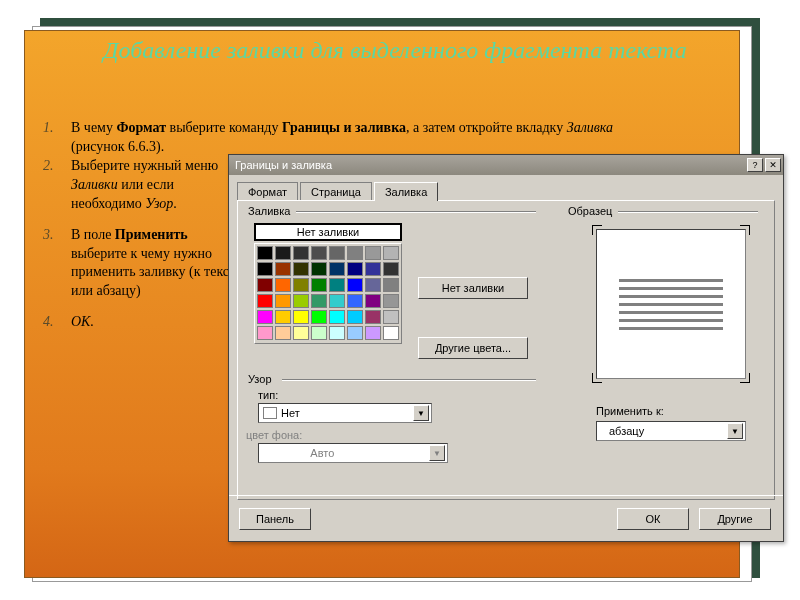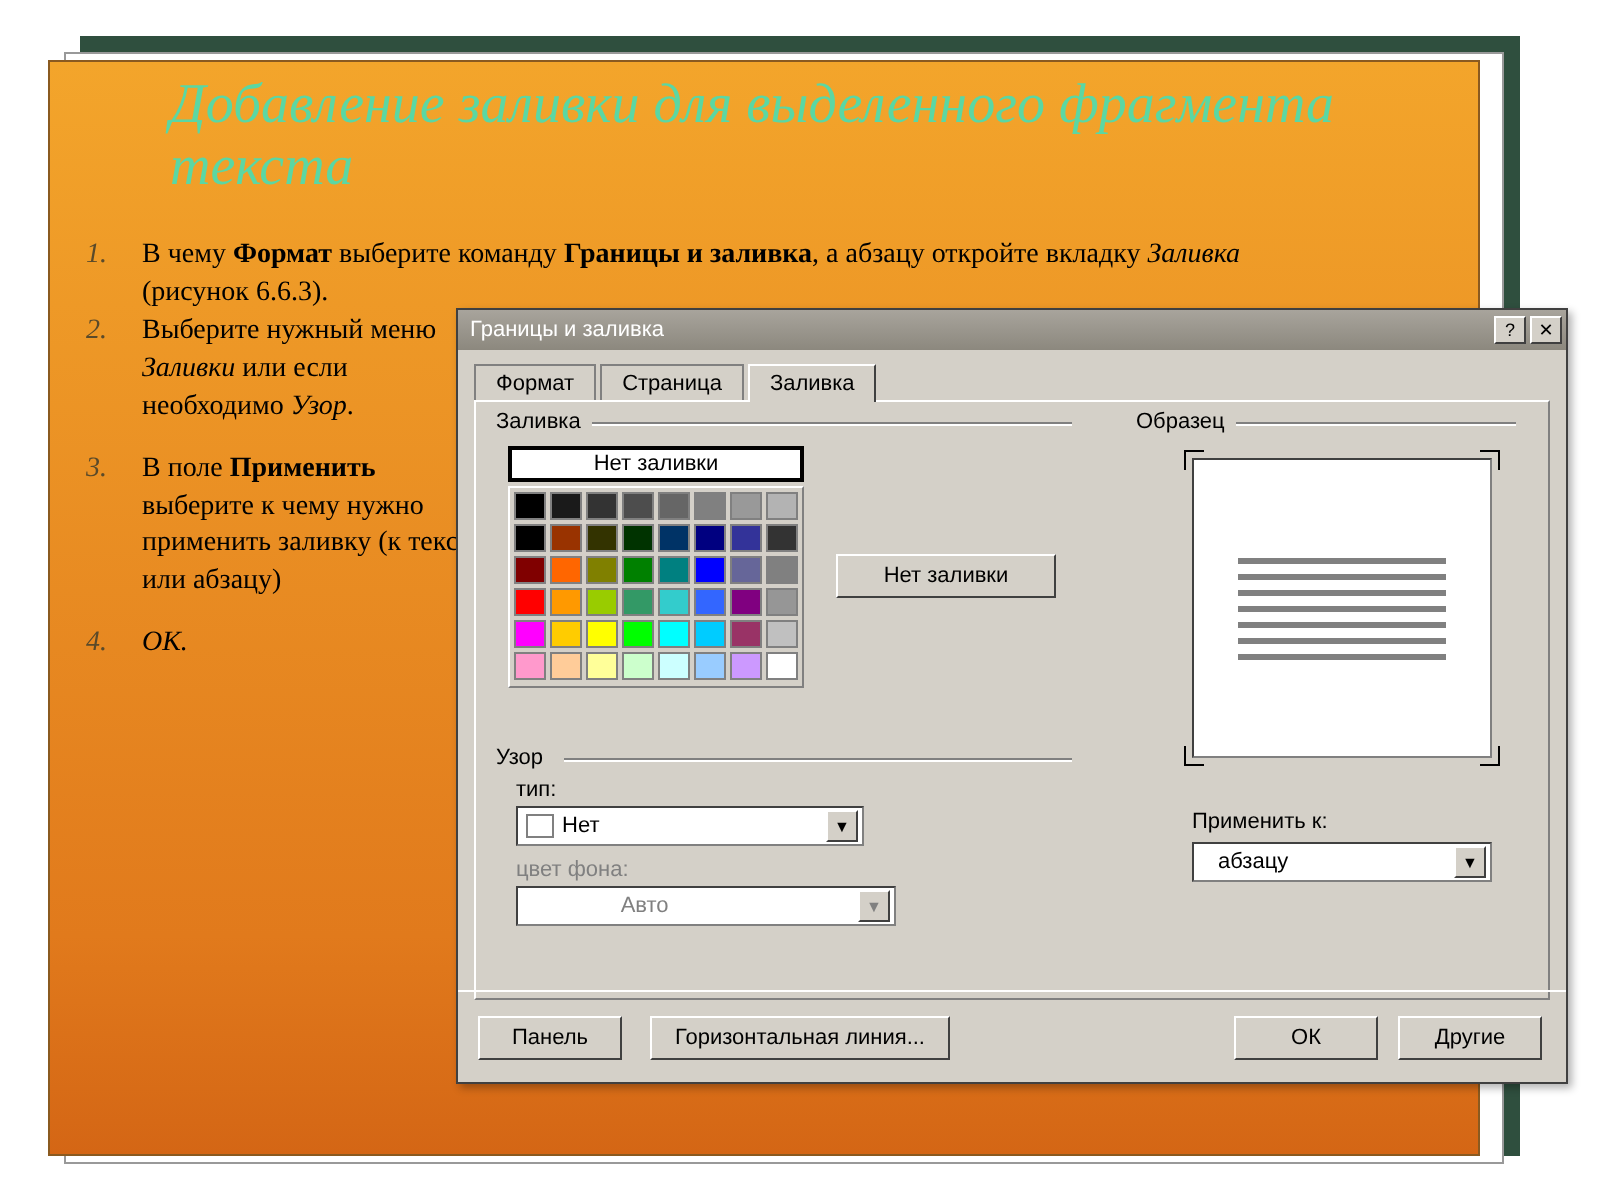--- a/index.html
+++ b/index.html
@@ -3,21 +3,21 @@
 <meta charset="utf-8">
 <style>
   * { box-sizing: border-box; margin: 0; padding: 0; }
   body { width: 800px; height: 600px; overflow: hidden; font-family: "Tahoma", sans-serif; background: #fff; position: relative; }
 
   .frame-back1 { position: absolute; left: 40px; top: 18px; width: 720px; height: 560px; background: #2f4f3e; }
   .frame-back2 { position: absolute; left: 32px; top: 26px; width: 720px; height: 556px; background: #fff; border: 1px solid #999; }
 
   .slide { position: absolute; left: 24px; top: 30px; width: 716px; height: 548px; background: linear-gradient(180deg, #f3a52b 0%, #e17a1c 80%, #d46615 100%); border: 1px solid #8a5a20; }
 
-  .title { position: absolute; left: 60px; top: 6px; width: 620px; text-align: left; font-style: italic; font-family: "Times New Roman", serif; font-size: 28px; line-height: 1.12; color: #5bd7a3; }
+  .title { position: absolute; left: 60px; top: 6px; width: 620px; text-align: center; font-style: italic; font-family: "Times New Roman", serif; font-size: 24px; line-height: 1.12; color: #5bd7a3; }
 
   .list { position: absolute; left: 12px; top: 88px; width: 208px; font-family: "Times New Roman", serif; font-size: 14px; color: #000; }
   .long-step { position: absolute; left: 12px; top: 88px; width: 620px; font-family: "Times New Roman", serif; font-size: 14px; }
   .num { position: absolute; left: -28px; color: #5a4a2a; font-style: italic; font-family: "Times New Roman", serif; font-size: 14px; }
   .step { position: relative; margin-left: 34px; margin-bottom: 12px; line-height: 1.35; }
   .b { font-weight: bold; }
   .i { font-style: italic; }
 
   
   .dlg { position: absolute; left: 228px; top: 154px; width: 556px; height: 388px; background: #d4d0c8; border: 1px solid #404040; box-shadow: 2px 2px 4px rgba(0,0,0,.3); font-size: 11px; color: #000; }
@@ -64,21 +64,21 @@
 
 <div class="frame-back1"></div>
 <div class="frame-back2"></div>
 
 <div class="slide">
   <div class="title">Добавление заливки для выделенного фрагмента текста</div>
 
   <div class="long-step">
     <div class="step">
       <span class="num">1.</span>
-      <span>В чему </span><span class="b">Формат</span><span> выберите команду </span><span class="b">Границы и заливка</span><span>, а абзацу откройте вкладку </span><span class="i">Заливка</span><span> (рисунок 6.6.3).</span>
+      <span>В чему </span><span class="b">Формат</span><span> выберите команду </span><span class="b">Границы и заливка</span><span>, а затем откройте вкладку </span><span class="i">Заливка</span><span> (рисунок 6.6.3).</span>
     </div>
   </div>
 
   <div class="list" style="top:126px;">
     <div class="step">
       <span class="num">2.</span>
       <span>Выберите нужный меню </span><span class="i">Заливки</span><span> или если необходимо </span><span class="i">Узор</span><span>.</span>
     </div>
     <div class="step">
       <span class="num">3.</span>
@@ -155,32 +155,33 @@
         <div class="sw" style="background: rgb(255, 204, 153);"></div>
         <div class="sw" style="background: rgb(255, 255, 153);"></div>
         <div class="sw" style="background: rgb(204, 255, 204);"></div>
         <div class="sw" style="background: rgb(204, 255, 255);"></div>
         <div class="sw" style="background: rgb(153, 204, 255);"></div>
         <div class="sw" style="background: rgb(204, 153, 255);"></div>
         <div class="sw" style="background: rgb(255, 255, 255);"></div>
       </div>
 
     <div class="btn" style="left:180px; top:76px; width:110px;">Нет заливки</div>
+    <div class="btn" style="left:180px; top:136px; width:110px;">Другие цвета...</div>
 
     <div class="group-label" style="left:10px; top:172px;">Узор</div>
     <div class="hr" style="left:44px; top:178px; width:254px;"></div>
 
     <span class="label-sm" style="left:20px; top:188px;">тип:</span>
     <div class="dropdown" style="left:20px; top:202px; width:174px;">
       <div class="swatch-mini"></div>
       <span>Нет</span>
       <div class="arrow">▼</div>
     </div>
 
-    <span class="label-sm disabled-text" style="left:20px; top:228px;">цвет фона:</span>
+    <span class="label-sm disabled-text" style="left:8px; top:228px;">цвет фона:</span>
     <div class="dropdown disabled" style="left:20px; top:242px; width:190px;">
       <span style="margin:1px auto;">Авто</span>
       <div class="arrow">▼</div>
     </div>
 
     <div class="group-label" style="left:330px; top:4px;">Образец</div>
     <div class="hr" style="left:380px; top:10px; width:140px;"></div>
     <div class="preview">
       <div class="preview-lines">
         <div></div>
@@ -199,17 +200,16 @@
 
     <span class="label-sm" style="left:358px; top:204px;">Применить к:</span>
     <div class="dropdown" style="left:358px; top:220px; width:150px;padding-left:12px;">
       <span>абзацу</span>
       <div class="arrow">▼</div>
     </div>
   </div>
 
   <div class="bottom-bar">
     <div class="btn" style="left:10px; top:12px; width:72px;">Панель</div>
-    <div class="btn" style="left:96px; top:12px; width:150px;">Горизонтальная линия...</div>
     <div class="btn" style="left:388px; top:12px; width:72px;">ОК</div>
     <div class="btn" style="left:470px; top:12px; width:72px;">Другие</div>
   </div>
 </div>
 
 </body></html>

